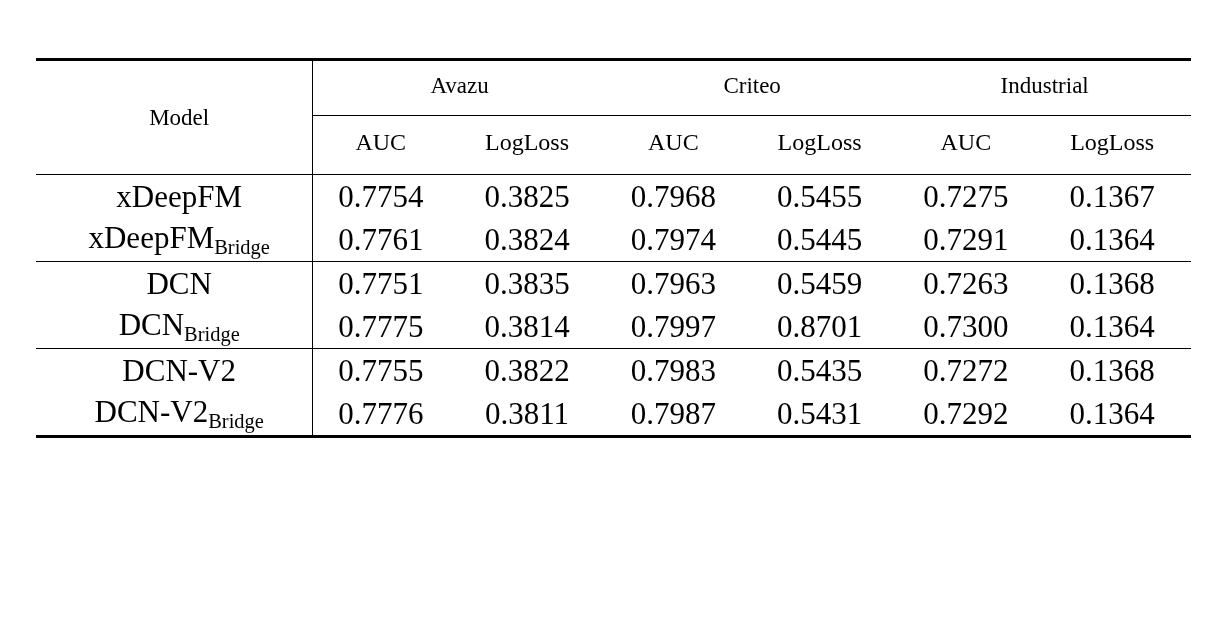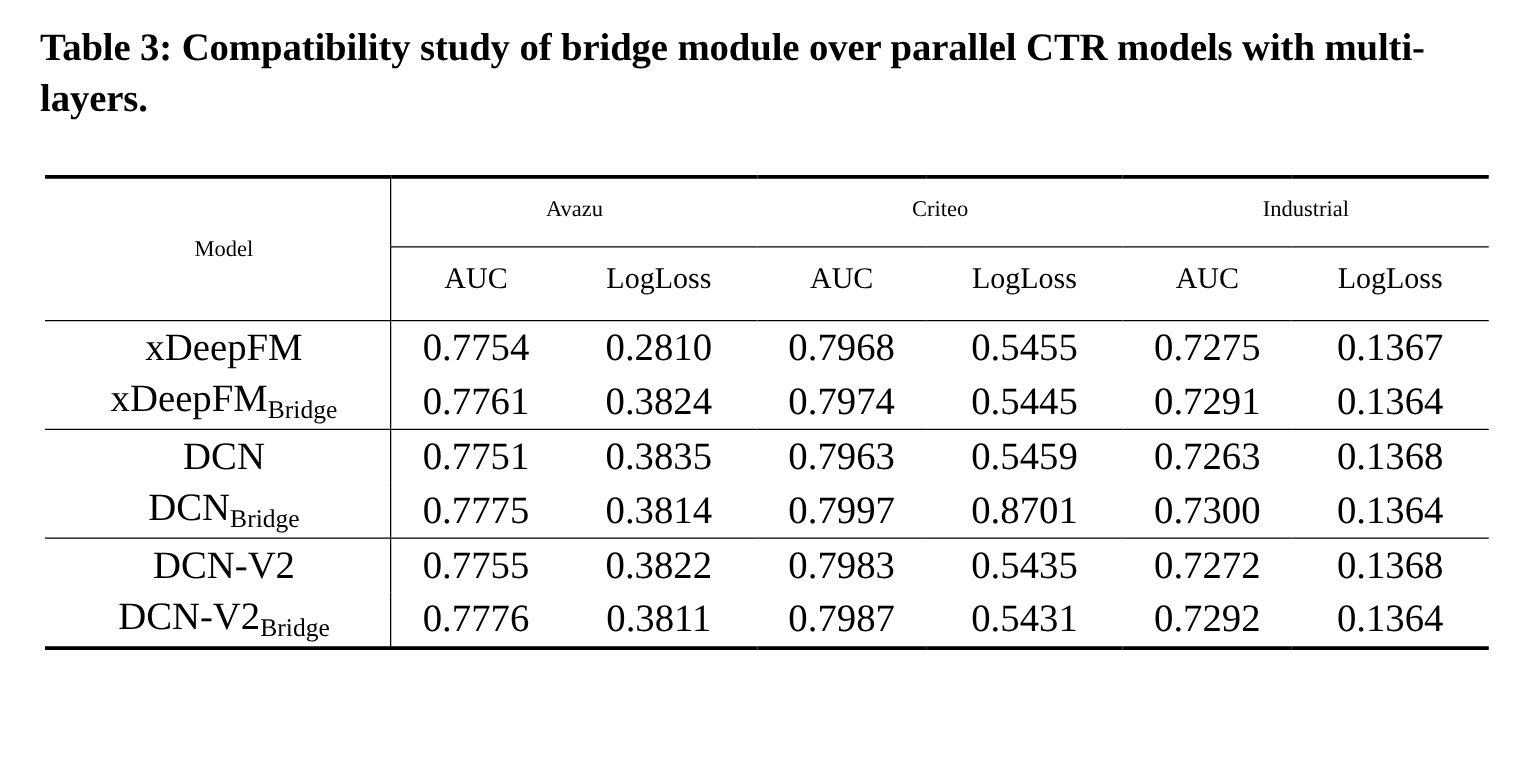--- a/index.html
+++ b/index.html
@@ -72,21 +72,21 @@
     border-left: 1.6px solid #000;
   }
   .grouphdr {
     padding-bottom: 4px !important;
   }
   .group-underline {
     border-bottom: 1.4px solid #000;
   }
   .hdr-row td {
     height: 50px;
-    font-size: 18px;
+    font-size: 23px;
   }
   .sub-row td {
     height: 52px;
     font-size: 24px;
     padding-bottom: 6px !important;
   }
   .data-row td {
     height: 43px;
     font-size: 31px;
   }
@@ -100,21 +100,20 @@
   }
   .modelname {
     display: inline;
   }
 </style>
 </head>
 <body>
 
 <div class="page">
 
-  <div class="caption">Table 3: Compatibility study of bridge module over parallel CTR models with multi-layers.</div>
 
   <table class="tbl">
     <colgroup>
       <col style="width:275px">
       <col style="width:125px">
       <col style="width:165px">
       <col style="width:125px">
       <col style="width:165px">
       <col style="width:125px">
       <col style="width:165px">
@@ -140,21 +139,21 @@
         <td class="num">LogLoss</td>
       </tr>
 
       <tr class="rule-mid">
         <td colspan="7"></td>
       </tr>
 
       <tr class="data-row">
         <td class="model-col"><span class="modelname">xDeepFM</span></td>
         <td class="vline num">0.7754</td>
-        <td class="num">0.2810</td>
+        <td class="num">0.3825</td>
         <td class="num">0.7968</td>
         <td class="num">0.5455</td>
         <td class="num">0.7275</td>
         <td class="num">0.1367</td>
       </tr>
       <tr class="data-row">
         <td class="model-col"><span class="modelname">xDeepFM</span><sub class="bridge">Bridge</sub></td>
         <td class="vline num">0.7761</td>
         <td class="num">0.3824</td>
         <td class="num">0.7974</td>

